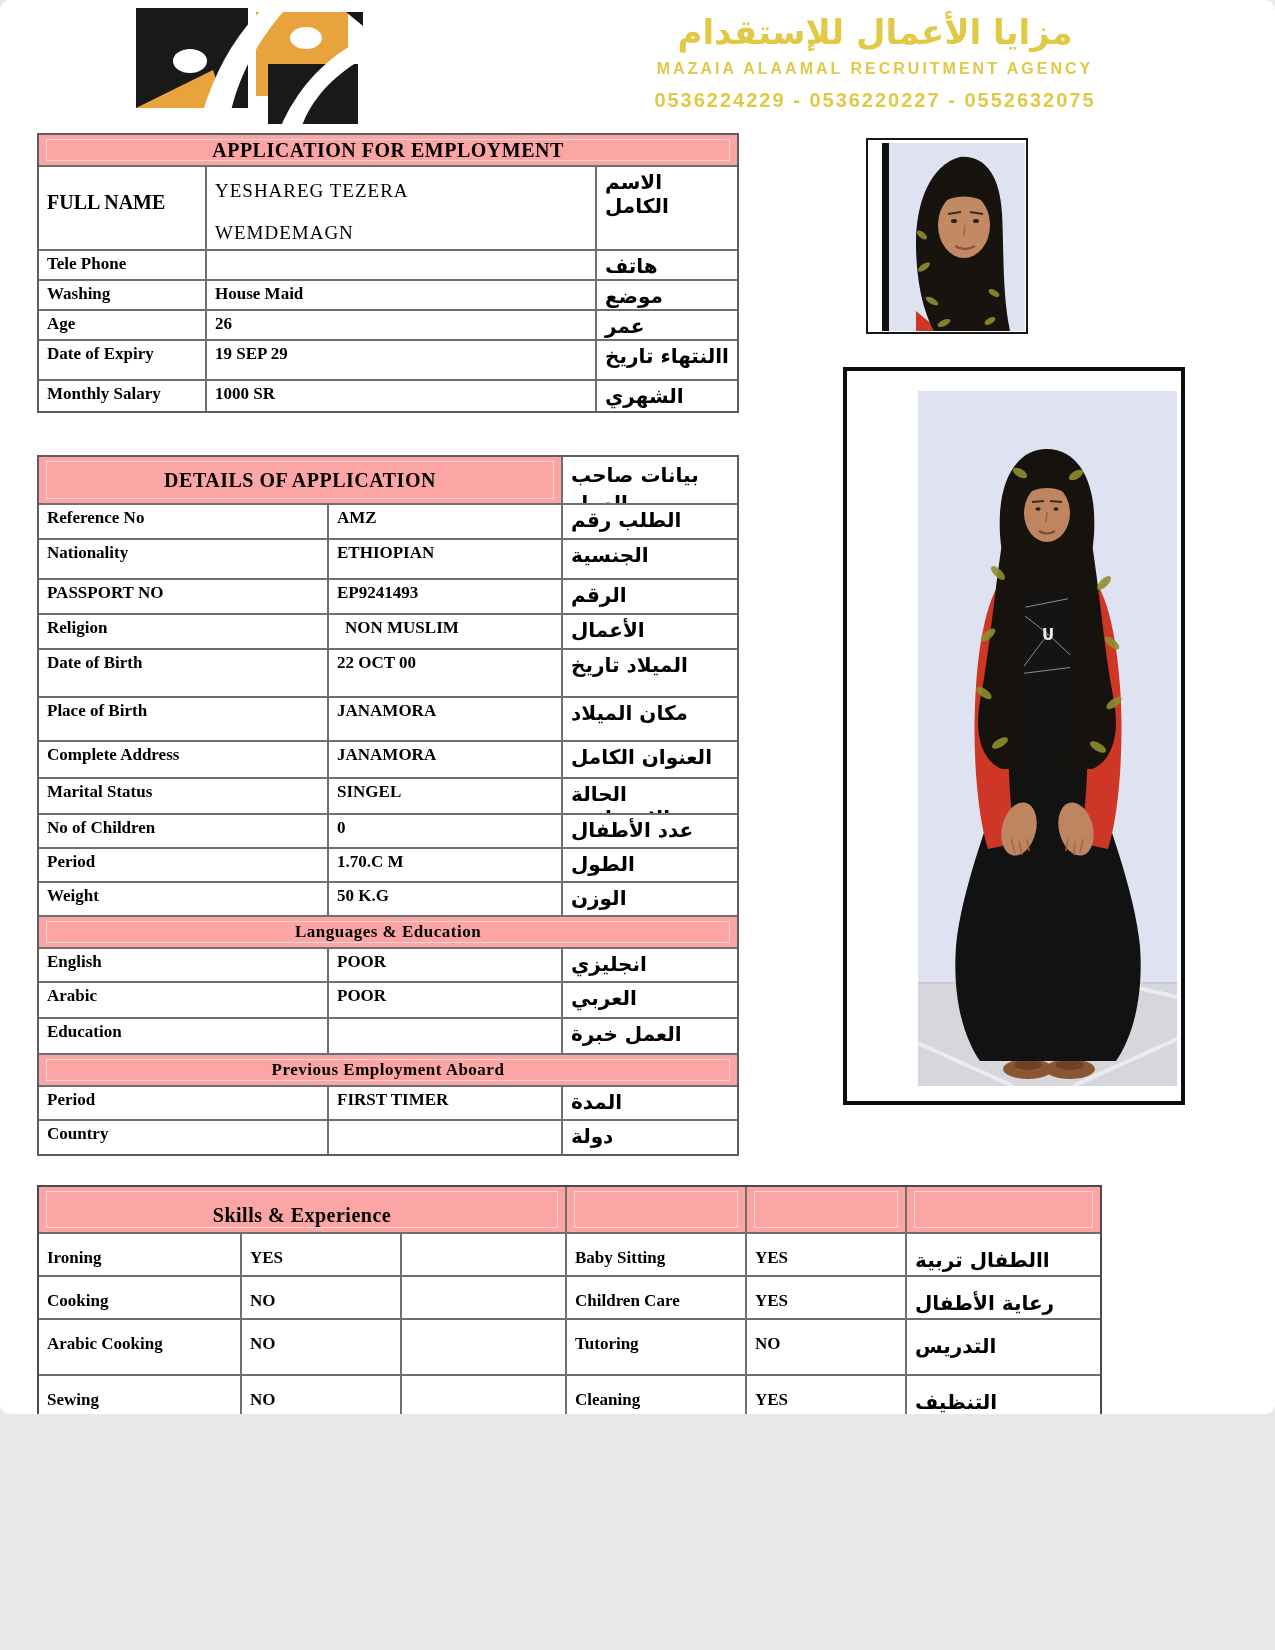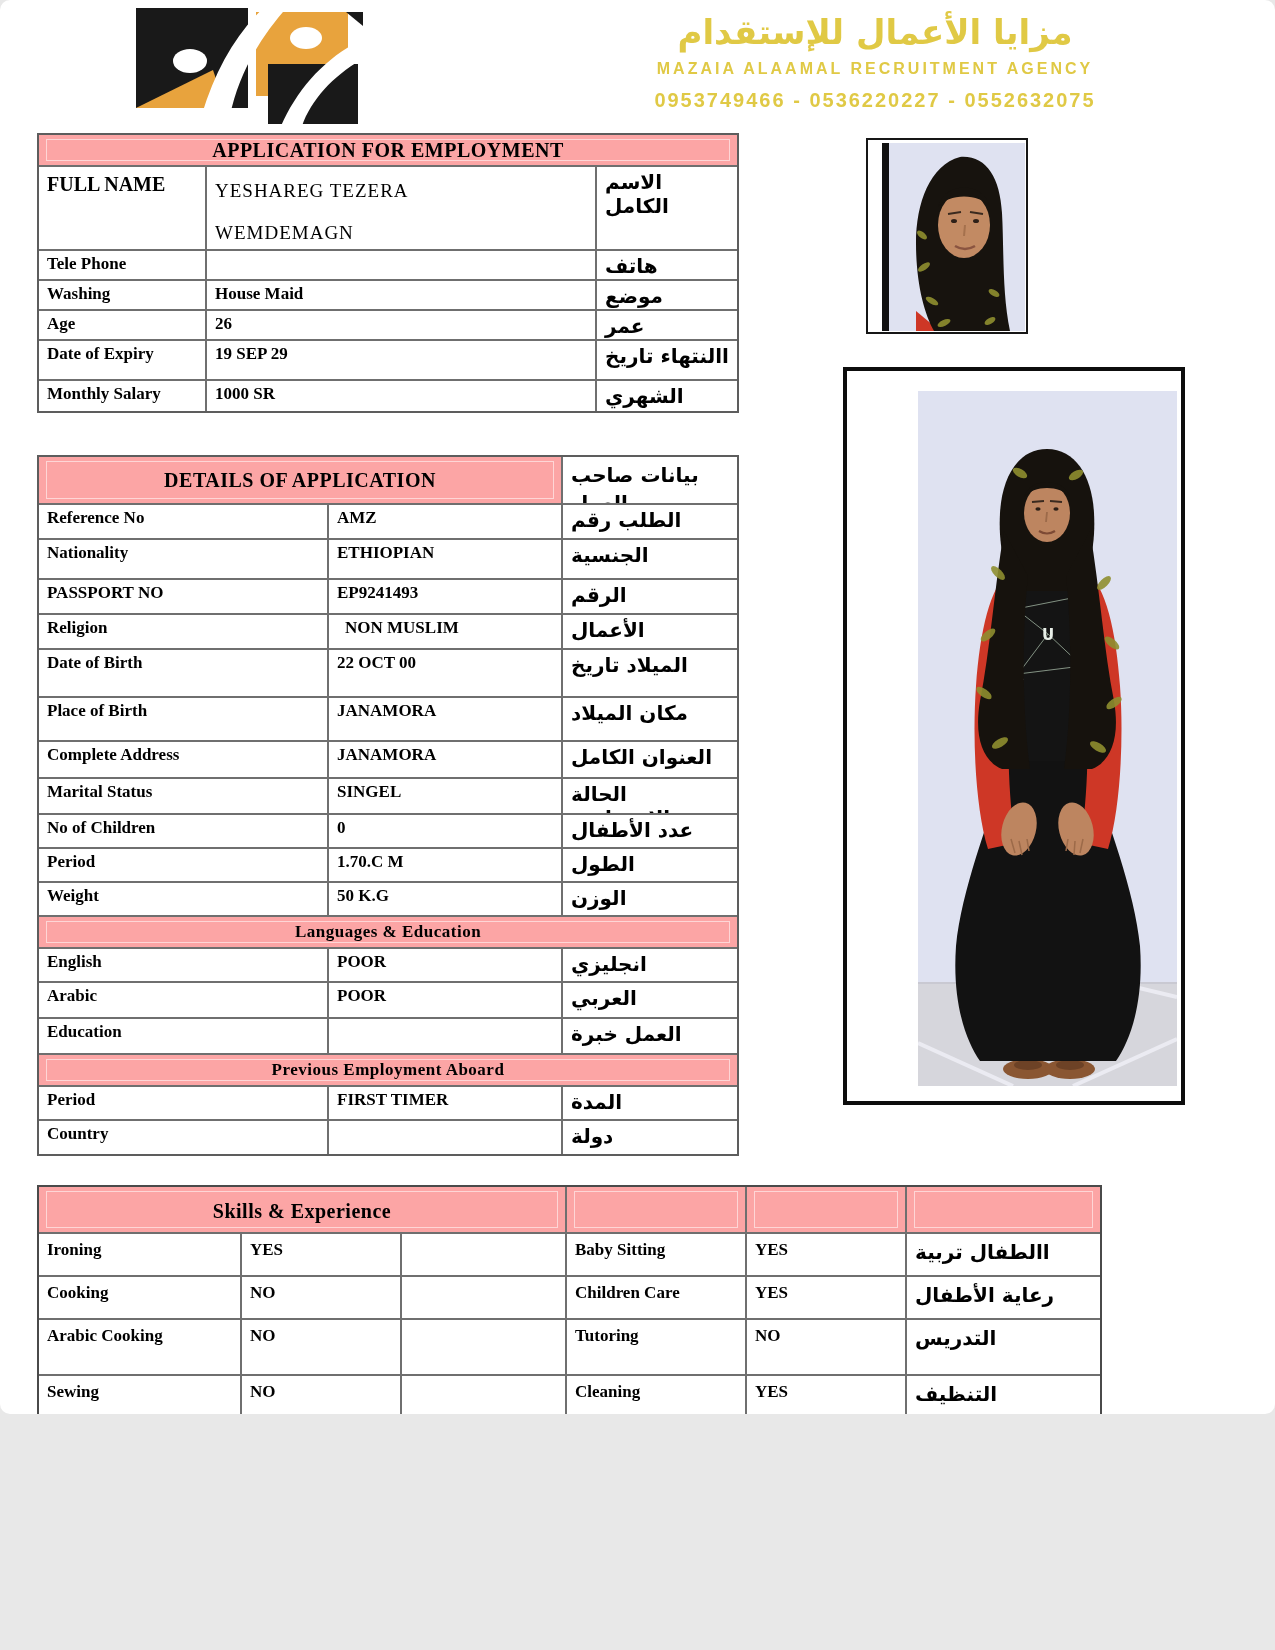--- a/index.html
+++ b/index.html
@@ -29,34 +29,34 @@
   .ar  { text-align:left; font-weight:bold; font-size:20px; direction:rtl;
          font-family:"DejaVu Sans", sans-serif; }
   .span-all { grid-column:1 / -1; }
   .span2 { grid-column:span 2; }
   .span3 { grid-column:span 3; }
   .span4 { grid-column:span 4; }
 
   .t1 { left:37px; top:133px; width:702px;
         grid-template-columns:166px 388px 140px;
         grid-template-rows:30px 82px 28px 28px 28px 38px 30px; }
-  .t1 .name-lbl { font-size:20px; padding-top:6px; }
+  .t1 .name-lbl { font-size:20px; padding-top:24px; }
   .t1 .name-val { font-weight:normal; font-size:19px; white-space:pre-line;
                   line-height:42px; letter-spacing:1px; }
 
   .t2 { left:37px; top:455px; width:702px;
         grid-template-columns:288px 232px 174px;
         grid-template-rows:46px 33px 38px 33px 33px 46px 42px 35px 34px 32px 32px 32px 30px 32px 34px 34px 30px 32px 33px; }
   .t2 .ar-head { line-height:1.4; padding-top:4px; }
 
   .t3 { left:37px; top:1185px; width:1065px;
         grid-template-columns:201px 158px 163px 178px 158px 193px;
         grid-template-rows:45px 41px 41px 54px 39px 39px 45px;
         border-color:#4a4a4a; }
-  .t3 .cell { padding-top:6px; }
+  .t3 .cell { padding-top:14px; }
 
   
   .photo1 { position:absolute; left:866px; top:138px; width:162px; height:196px;
             border:2px solid #161616; background:#fff; box-sizing:border-box; }
   .photo1 svg { position:absolute; left:14px; top:3px; }
   .photo2 { position:absolute; left:843px; top:367px; width:342px; height:738px;
             border:4px solid #0d0d0d; background:#fff; box-sizing:border-box; }
   .photo2 svg { position:absolute; left:71px; top:20px; }
 </style>
 </head>
@@ -74,21 +74,21 @@
       <ellipse cx="72" cy="57" rx="17" ry="12" fill="#ffffff"></ellipse>
       <ellipse cx="188" cy="34" rx="16" ry="11" fill="#ffffff"></ellipse>
       <path d="M84,110 C 98,64 120,26 150,0 L170,2 C 140,36 120,72 112,112 Z" fill="#ffffff"></path>
       <path d="M163,122 C 178,88 203,58 236,40 L243,56 C 215,72 193,96 184,122 Z" fill="#ffffff"></path>
     </svg>
   </div>
 
   <div class="agency">
     <div class="ag-ar">مزايا الأعمال للإستقدام</div>
     <div class="ag-en">MAZAIA ALAAMAL RECRUITMENT AGENCY</div>
-    <div class="ag-ph">0953749466 - 0536220227 - 0552632075</div>
+    <div class="ag-ph">0536224229 - 0536220227 - 0552632075</div>
   </div>
 
   <div class="tbl t1">
     <div class="cell yellow title-cell span-all">APPLICATION FOR EMPLOYMENT</div>
 
     <div class="cell lbl name-lbl">FULL NAME</div>
     <div class="cell name-val">YESHAREG TEZERA
 WEMDEMAGN</div>
     <div class="cell ar">الاسم الكامل</div>
 

